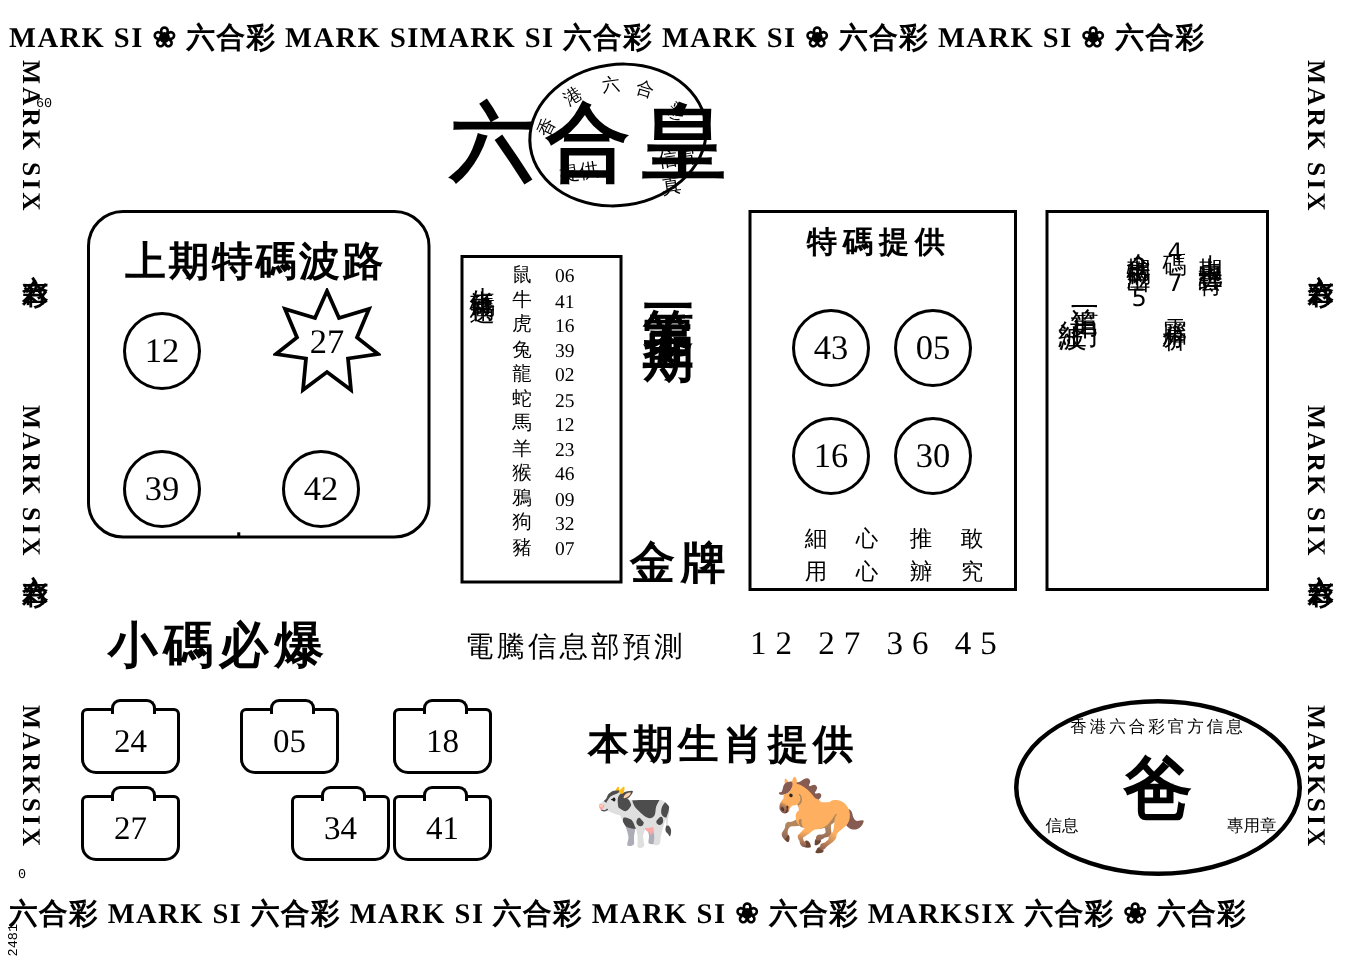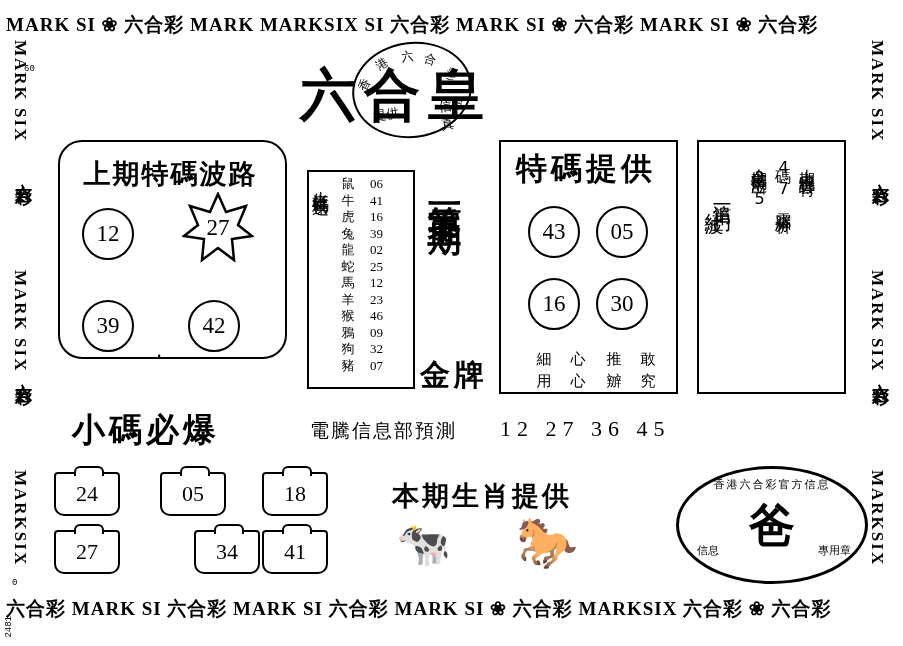--- a/index.html
+++ b/index.html
@@ -45,21 +45,21 @@
   #zodiac-label{position:absolute;left:311px;top:178px;width:22px;writing-mode:vertical-rl;text-orientation:upright;font-size:17px;letter-spacing:2px;}
   #zodiac-nums{position:absolute;left:370px;top:176px;font-family:"Liberation Serif","DejaVu Serif",serif;font-size:13px;line-height:16.5px;}
   #zodiac-cn{position:absolute;left:338px;top:176px;width:20px;font-size:13px;line-height:16.5px;text-align:center;}
 
   
   #issue{position:absolute;left:424px;top:178px;width:44px;writing-mode:vertical-rl;text-orientation:upright;font-size:34px;font-weight:bold;letter-spacing:4px;}
   #issue-sub{position:absolute;left:420px;top:355px;font-size:30px;font-weight:bold;letter-spacing:4px;}
 
   
   #box-special{position:absolute;left:499px;top:140px;width:175px;height:250px;border:2px solid #000;}
-  #special-title{position:absolute;left:506px;top:148px;width:160px;text-align:center;font-size:31px;font-weight:bold;letter-spacing:4px;}
+  #special-title{position:absolute;left:506px;top:148px;width:160px;text-align:center;font-size:20px;font-weight:bold;letter-spacing:4px;}
   #sp1{left:528px;top:206px;text-align:center;}
   #sp2{left:596px;top:206px;}
   #sp3{left:528px;top:278px;}
   #sp4{left:596px;top:278px;}
   .sp-foot{position:absolute;top:348px;width:28px;font-size:15px;line-height:22px;text-align:center;}
   #spf1{left:530px;}
   #spf2{left:564px;}
   #spf3{left:600px;}
   #spf4{left:634px;}
 
@@ -106,21 +106,21 @@
 </style>
 </head>
 <body>
 
 <div id="sheet">
 
   <div class="corner" id="c-tl">60</div>
   <div class="corner" id="c-bl">0</div>
   <div class="corner" id="c-bl2">2481</div>
 
-  <div class="strip strip-top">MARK SI ❀ 六合彩  MARK MARKSIX SI 六合彩  MARK SI ❀ 六合彩  MARK SI ❀ 六合彩</div>
+  <div class="strip strip-top">MARK SI ❀ 六合彩  MARK SIMARK SI 六合彩  MARK SI ❀ 六合彩  MARK SI ❀ 六合彩</div>
   <div class="strip strip-bottom">六合彩 MARK SI 六合彩 MARK SI 六合彩 MARK SI ❀ 六合彩 MARKSIX 六合彩 ❀ 六合彩</div>
 
   <div class="side side-left">
     <div class="vtext lat" style="top:0px;left:4px;">MARK SIX</div>
     <div class="vtext" style="top:130px;left:6px;">六合彩</div>
     <div class="vtext lat" style="top:230px;left:4px;">MARK SIX</div>
     <div class="vtext" style="top:330px;left:6px;">六合彩</div>
     <div class="vtext lat" style="top:430px;left:4px;">MARKSIX</div>
   </div>
 

